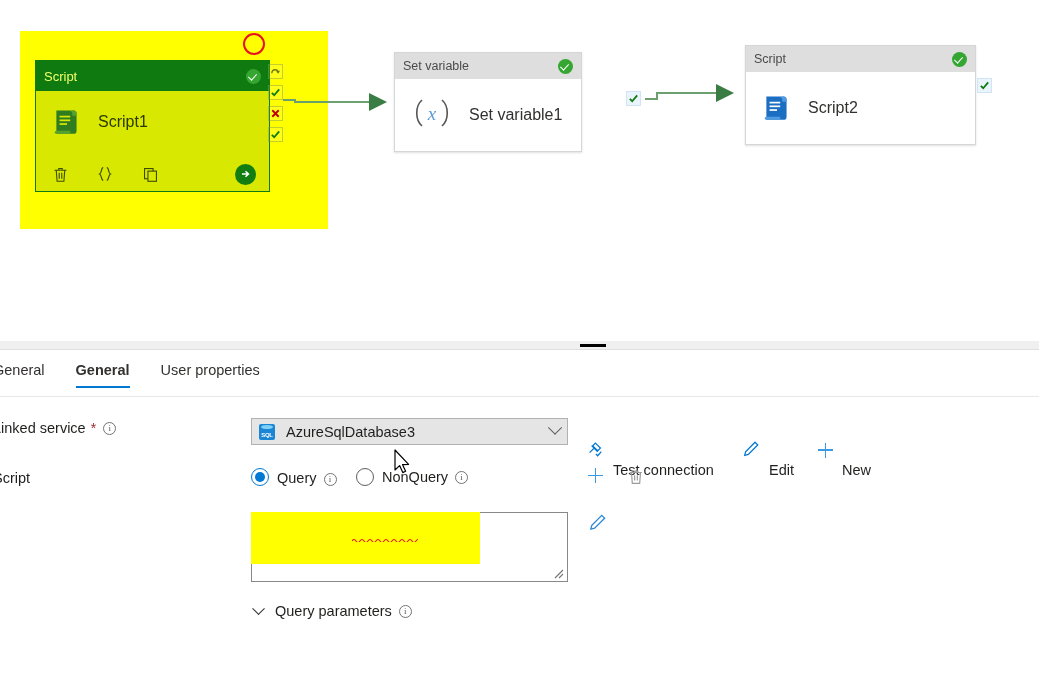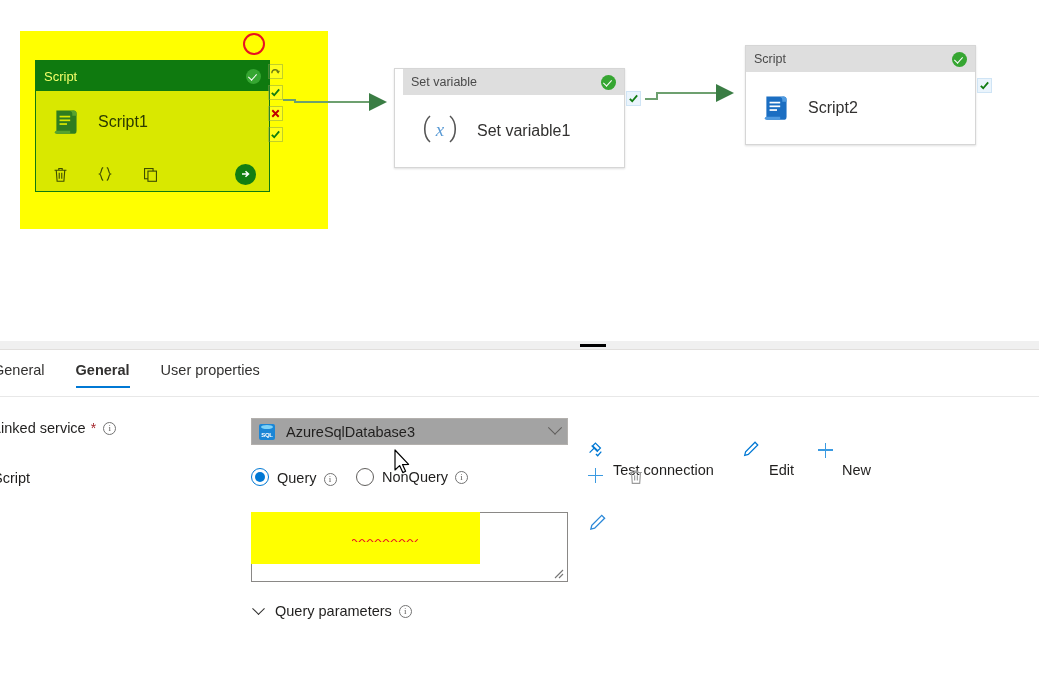--- a/index.html
+++ b/index.html
@@ -229,21 +229,21 @@
     box-sizing: border-box;
   }
 
   
   #ls-dropdown {
     position: absolute;
     left: 251px; top: 418px;
     width: 317px; height: 27px;
     box-sizing: border-box;
     border: 1px solid #b3b0ad;
-    background: #a3a3a3;
+    background: #e5e5e5;
     display: flex;
     align-items: center;
     padding: 0 7px;
   }
   .sql-icon {
     width: 16px; height: 16px;
     border-radius: 2px;
     background: #1b86d6;
     position: relative;
     flex: 0 0 auto;
@@ -472,21 +472,21 @@
         <path d="M2.5,2.5 L9.5,9.5 M9.5,2.5 L2.5,9.5" stroke="#c00000" stroke-width="2.1"></path>
       </svg>
     </span>
     <span class="handle">
       <svg width="11" height="11" viewBox="0 0 12 12">
         <path d="M2,6.3 L4.6,9 L10,2.6" stroke="#107c10" stroke-width="2" fill="none"></path>
       </svg>
     </span>
   </div>
 
-  <div class="node" id="node-setvariable1" style="left:394px; top:68px; width:231px; height:100px;padding-left:8px;">
+  <div class="node" id="node-setvariable1" style="left:394px; top:52px; width:188px; height:100px;">
     <div class="node-header">
       <span class="title">Set variable</span>
       <span class="status-check"></span>
     </div>
     <div class="node-body">
       <span>
         <svg width="46" height="34" viewBox="0 0 46 34">
           <path d="M13,4 C6,10 6,24 13,30" stroke="#555" stroke-width="1.6" fill="none"></path>
           <path d="M33,4 C40,10 40,24 33,30" stroke="#555" stroke-width="1.6" fill="none"></path>
           <text x="23" y="24" font-family="Liberation Serif, serif" font-style="italic" font-size="19" fill="#5b9bd5" text-anchor="middle">x</text>

